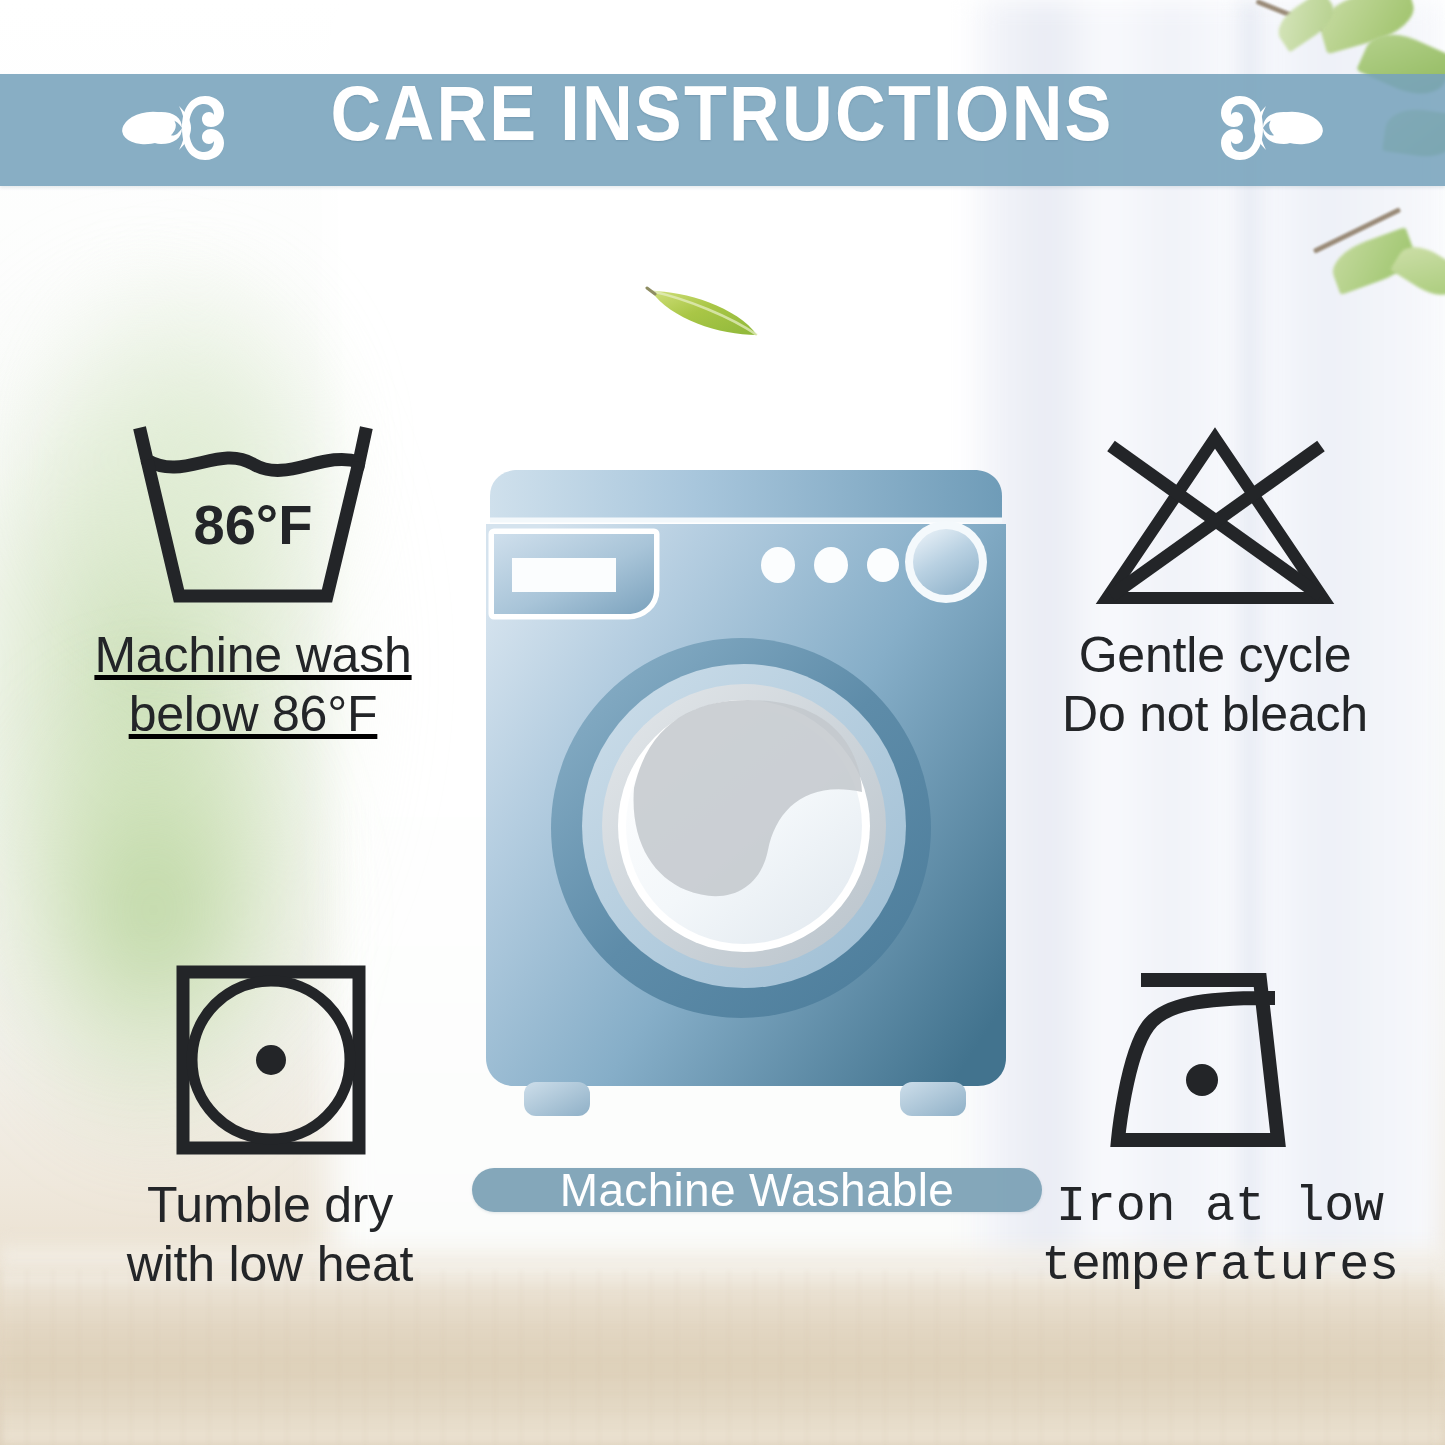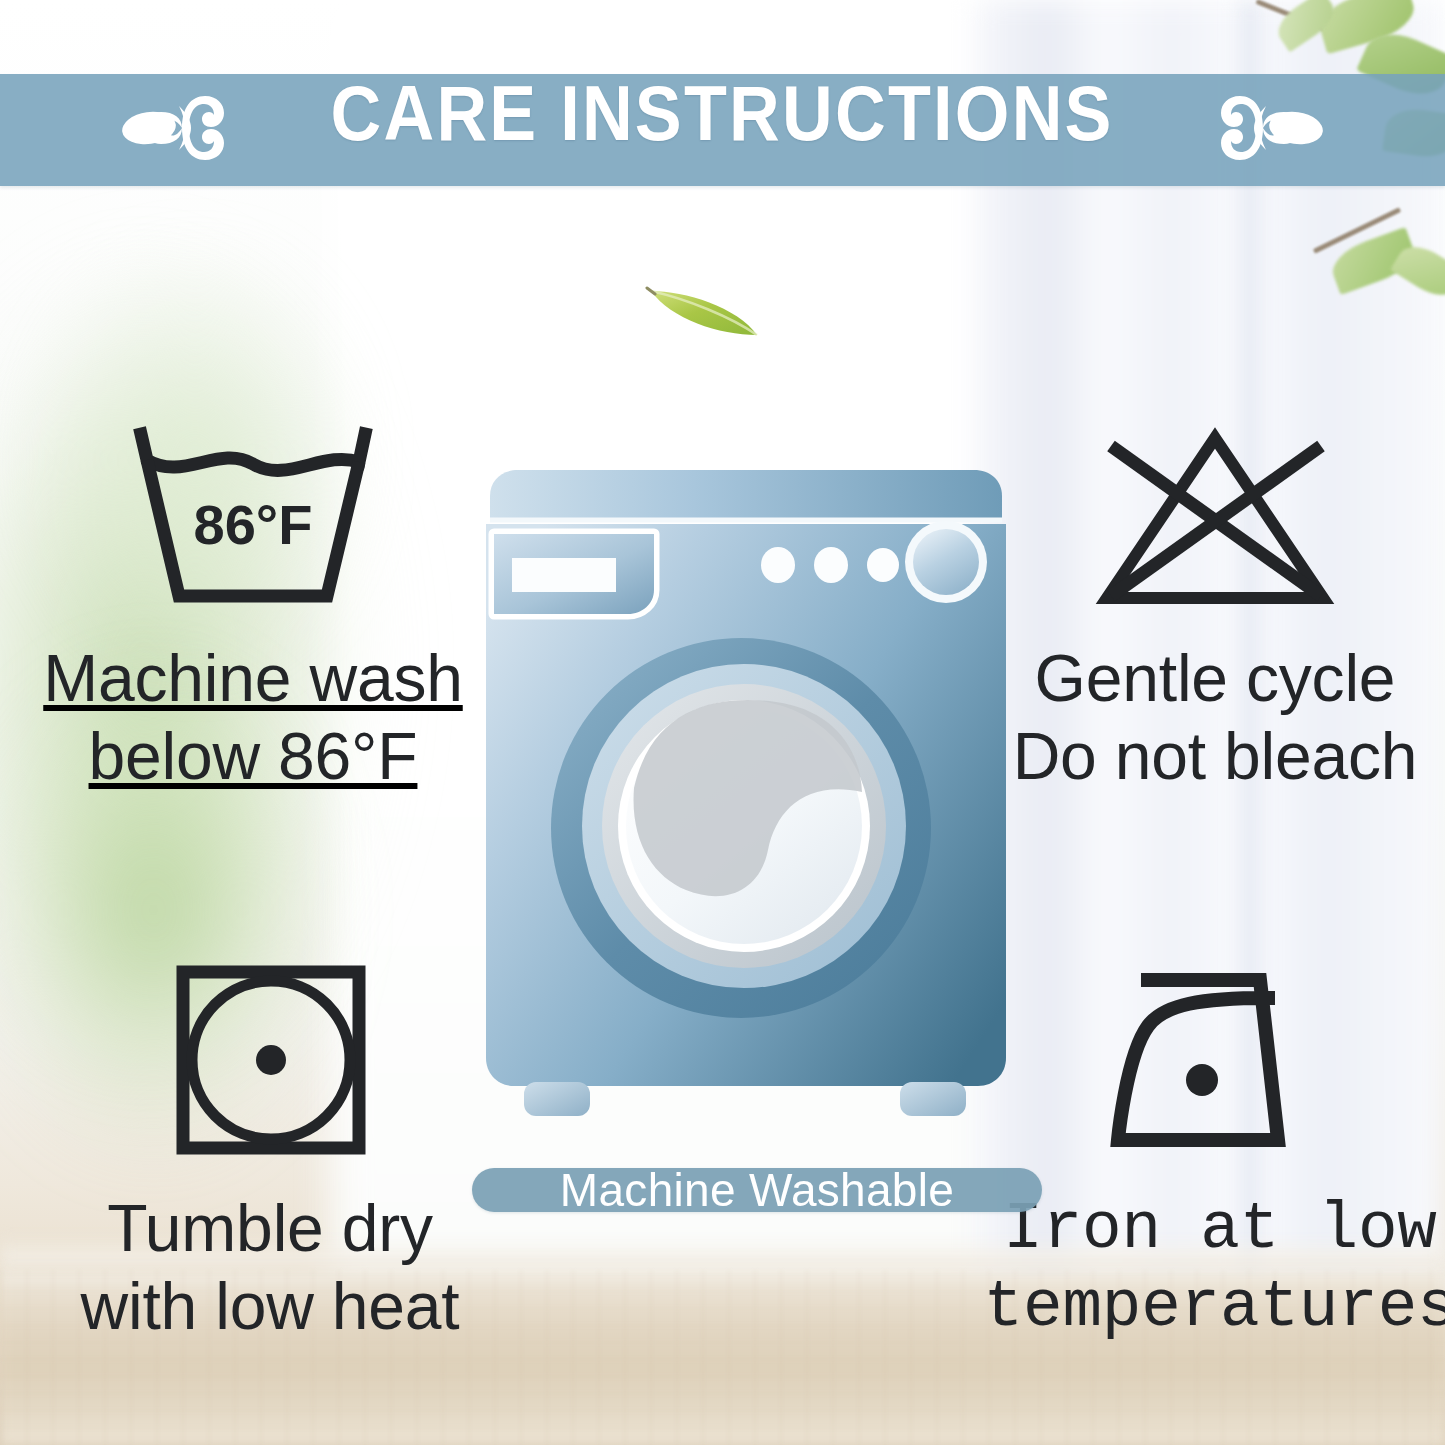--- a/index.html
+++ b/index.html
@@ -119,22 +119,22 @@
     text-shadow:0 1px 2px rgba(70,105,128,.28);
   }
   .fleur{width:122px;height:108px;flex:0 0 auto;}
   .fleur.left{margin-right:44px;}
   .fleur.right{margin-left:44px;transform:scaleX(-1);}
 
   
   .cell{position:absolute;display:flex;flex-direction:column;align-items:center;}
   .cell .glyph{display:block;}
   .cell .cap{
-    color:#232528;font-size:66px;line-height:1.18;text-align:center;
-    white-space:pre-line;margin-top:26px;
+    color:#232528;font-size:50px;line-height:1.18;text-align:center;
+    white-space:pre-line;margin-top:12px;
     letter-spacing:-.2px;
   }
   #cell-wash{left:38px;top:420px;width:430px;text-decoration:underline;}
   #cell-bleach{left:1000px;top:420px;width:430px;}
   #cell-dry{left:60px;top:960px;width:420px;}
   #cell-iron{left:1010px;top:960px;width:420px;font-family:Liberation Mono, monospace;}
 
   
   .washer{position:absolute;left:476px;top:458px;width:540px;height:680px;}
 

